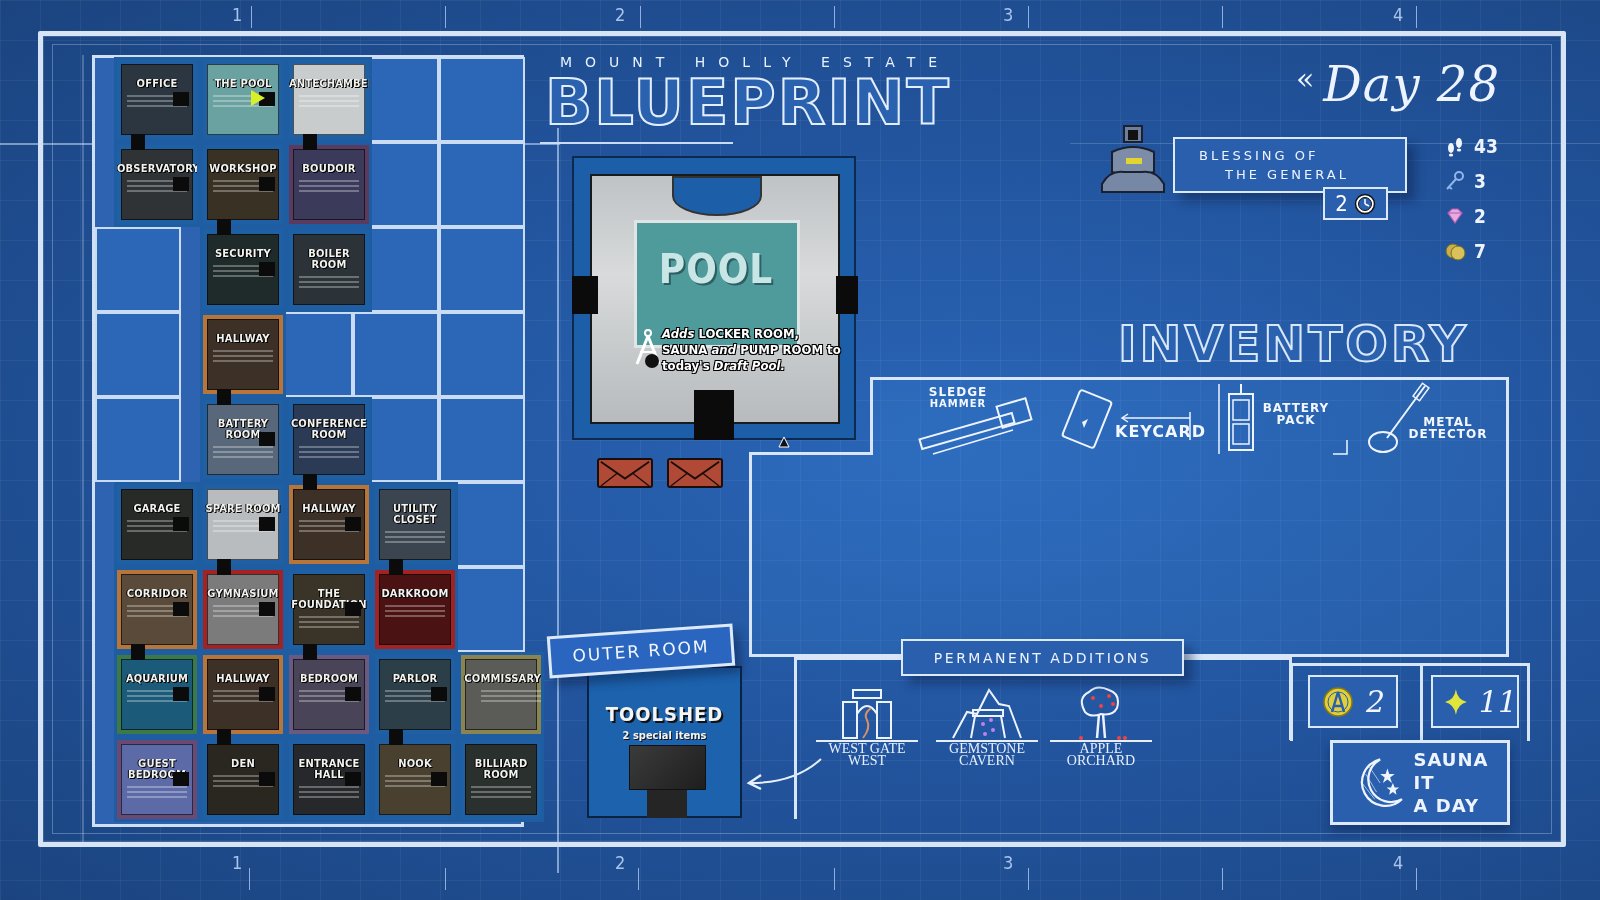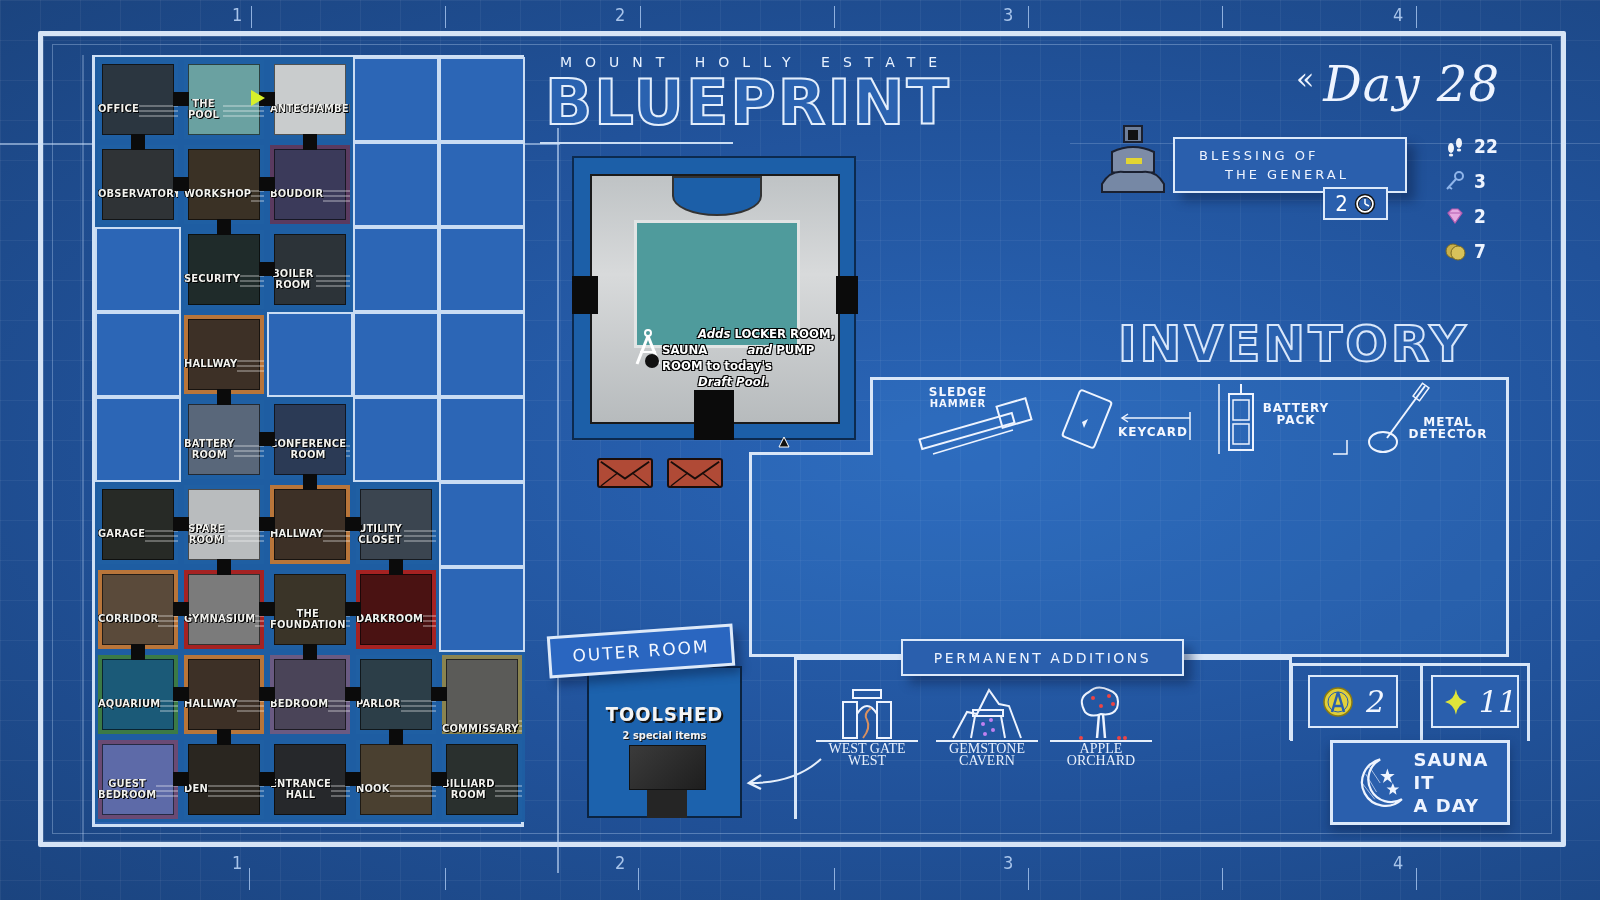--- a/index.html
+++ b/index.html
@@ -46,22 +46,23 @@
     position: absolute; width: 86px; height: 85px;
   }
   .cell.empty {
     background: #2c66b6;
     border: 2px solid #c9dcf3;
   }
   .room {
     position: absolute; width: 86px; height: 85px;
     border: 3px solid #1e5da2;
     overflow: hidden;
-    display: flex; align-items: center; justify-content: flex-start;
+    display: flex; flex-direction: column; align-items: center; justify-content: flex-start;
     padding-top: 18px;
+    margin-left: 19px;
   }
   .room .floor {
     position: absolute; inset: 4px;
     border: 1px solid rgba(0,0,0,0.6);
     background: rgba(0,0,0,0.35);
   }
   .room .rname {
     position: relative; z-index: 2;
     font-family: "DejaVu Sans Condensed", "DejaVu Sans", sans-serif;
     font-weight: bold; font-size: 11px; line-height: 11px;
@@ -125,21 +126,21 @@
     font-family: "DejaVu Sans Condensed", "DejaVu Sans", sans-serif;
     font-weight: bold; font-size: 40px; color: #c9e6e6; text-shadow: 2px 2px 0 #2d5f63;
     letter-spacing: 1px;
   }
   .big-card .desc {
     position: absolute; left: 88px; top: 168px; width: 180px;
     font-family: "DejaVu Sans Condensed", "DejaVu Sans", sans-serif;
     font-weight: bold; font-size: 13px; line-height: 16px; color: #ffffff;
     text-shadow: 1px 1px 0 #000, -1px -1px 0 #000, 1px -1px 0 #000, -1px 1px 0 #000;
   }
-  .big-card .desc i { font-style: italic; margin-left: 36px; }
+  .big-card .desc i { font-style: italic; }
   .compass-icon { position: absolute; left: 58px; top: 170px; width: 32px; height: 40px; z-index: 2; }
   .cursor-icon { position: absolute; left: 778px; top: 436px; width: 12px; height: 12px; }
 
   .envelope {
     position: absolute; top: 458px; width: 56px; height: 30px;
     background: #b04a36; border: 2px solid #1a0d0a; border-radius: 3px;
   }
   .envelope svg { position: absolute; inset: 0; }
 
   
@@ -526,20 +527,21 @@
 <div class="title-vline"></div>
 
 <div class="big-card">
   <div class="inner">
     <div class="arc"></div>
     <div class="pool"></div>
   </div>
   <div class="side-door-l"></div>
   <div class="side-door-r"></div>
   <div class="bottom-door"></div>
+  <div class="t2">POOL</div>
   <svg class="compass-icon" viewBox="0 0 32 40">
     <circle cx="16" cy="5" r="3" fill="none" stroke="#fff" stroke-width="2"></circle>
     <line x1="16" y1="8" x2="5" y2="36" stroke="#fff" stroke-width="3"></line>
     <line x1="16" y1="8" x2="27" y2="36" stroke="#fff" stroke-width="3"></line>
     <line x1="8" y1="24" x2="24" y2="24" stroke="#fff" stroke-width="2"></line>
     <circle cx="20" cy="33" r="7" fill="#111"></circle>
   </svg>
   <div class="desc">
     <i>Adds</i><span> LOCKER ROOM, SAUNA </span><i>and</i><span> PUMP ROOM to today's </span><i>Draft Pool.</i>
   </div>
@@ -591,21 +593,21 @@
 </div>
 
 <div class="stats">
   <div class="stat">
     <svg viewBox="0 0 22 22">
       <ellipse cx="7" cy="13" rx="3" ry="5" fill="#f1f4fa"></ellipse>
         <ellipse cx="7" cy="20" rx="2.2" ry="1.6" fill="#f1f4fa"></ellipse>
       <ellipse cx="15" cy="8" rx="3" ry="5" fill="#f1f4fa"></ellipse>
         <ellipse cx="15" cy="15" rx="2.2" ry="1.6" fill="#f1f4fa"></ellipse>
     </svg>
-    <span>22</span>
+    <span>43</span>
   </div>
   <div class="stat">
     <svg viewBox="0 0 22 22">
       <circle cx="15" cy="6" r="4" fill="none" stroke="#8fb5ea" stroke-width="2"></circle>
       <line x1="12" y1="9" x2="3" y2="19" stroke="#8fb5ea" stroke-width="2"></line>
       <line x1="5" y1="17" x2="8" y2="19" stroke="#8fb5ea" stroke-width="2"></line>
     </svg>
     <span>3</span>
   </div>
   <div class="stat">
@@ -648,21 +650,21 @@
 <div class="item" style="left:1060px;width:132px">
   <svg style="left:0;top:6px" width="60" height="64" viewBox="0 0 60 64">
     <rect x="10" y="8" width="34" height="50" rx="3" fill="none" stroke="#eef4ff" stroke-width="2" transform="rotate(22 27 33)"></rect>
     <polygon points="22,36 28,33 24,42" fill="#eef4ff"></polygon>
   </svg>
   <svg style="left:54px;top:30px" width="78" height="30" viewBox="0 0 78 30">
     <line x1="8" y1="8" x2="76" y2="8" stroke="#eef4ff" stroke-width="1.5"></line>
     <polyline points="14,4 8,8 14,12" fill="none" stroke="#eef4ff" stroke-width="1.5"></polyline>
     <line x1="76" y1="2" x2="76" y2="30" stroke="#eef4ff" stroke-width="1.5"></line>
   </svg>
-  <div class="lbl" style="left:55px;top:46px;width:76px;font-size:12px">KEYCARD</div>
+  <div class="lbl" style="left:55px;top:46px;width:76px;font-size:16px">KEYCARD</div>
 </div>
 <div class="item" style="left:1215px;width:135px">
   <svg style="left:0;top:0" width="50" height="76" viewBox="0 0 50 76">
     <line x1="4" y1="4" x2="4" y2="74" stroke="#eef4ff" stroke-width="1.5"></line>
     <rect x="14" y="14" width="24" height="56" fill="none" stroke="#eef4ff" stroke-width="2"></rect>
     <rect x="18" y="20" width="16" height="20" fill="none" stroke="#eef4ff" stroke-width="1.5"></rect>
     <rect x="18" y="44" width="16" height="20" fill="none" stroke="#eef4ff" stroke-width="1.5"></rect>
     <line x1="26" y1="4" x2="26" y2="14" stroke="#eef4ff" stroke-width="2"></line>
   </svg>
   <div class="lbl" style="left:42px;top:22px;width:78px">

